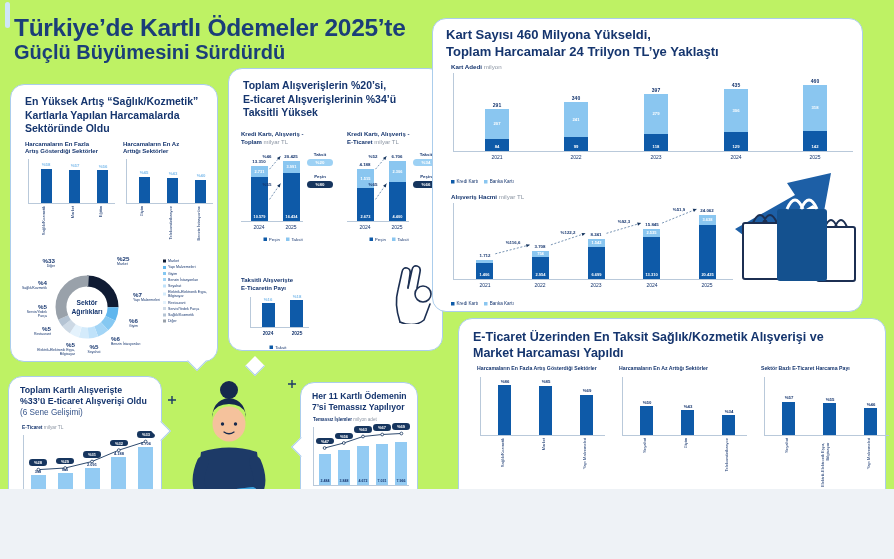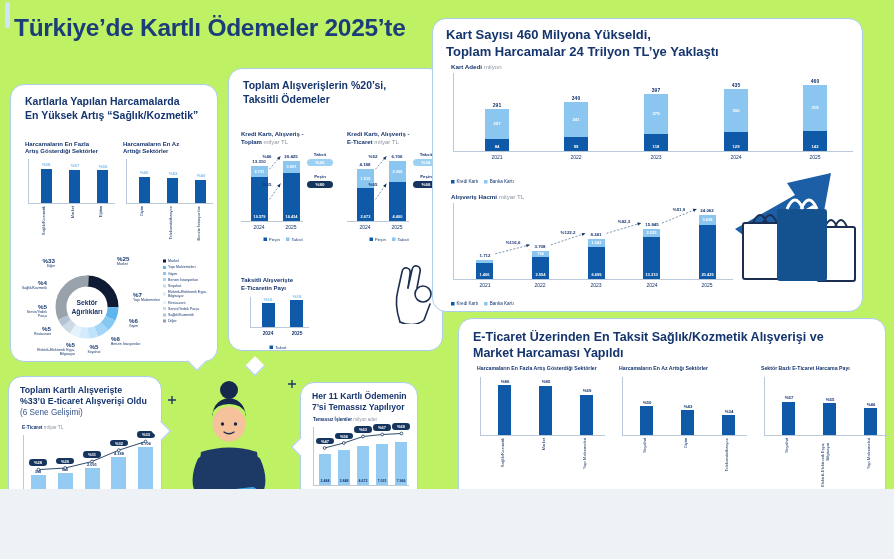--- a/index.html
+++ b/index.html
@@ -25,26 +25,28 @@
 </style>
 </head>
 <body>
 
 <div class="canvas">
 
   <div class="abs" style="left:5px;top:2px;width:5px;height:26px;background:#cfe6f8;border-radius:3px"></div>
 
   <div class="maintitle">
     <div class="l1">Türkiye’de Kartlı Ödemeler 2025’te</div>
+    <div class="l2">Güçlü Büyümesini Sürdürdü</div>
   </div>
 
   <section class="panel" style="left:10px;top:84px;width:208px;height:278px">
     <div class="ptitle" style="left:14px;top:10px;font-size:10.5px;line-height:13.5px">
+      <div>En Yüksek Artış “Sağlık/Kozmetik”</div>
       <div>Kartlarla Yapılan Harcamalarda</div>
-      <div>En Yüksek Artış “Sağlık/Kozmetik”</div>
+      <div>Sektöründe Oldu</div>
     </div>
     <div class="chead" style="left:14px;top:56px;font-size:6px;line-height:7px;width:92px">
       <div>Harcamaların En Fazla</div>
       <div>Artış Gösterdiği Sektörler</div>
     </div>
     <div class="chead" style="left:112px;top:56px;font-size:6px;line-height:7px;width:92px">
       <div>Harcamaların En Az</div>
       <div>Arttığı Sektörler</div>
     </div>
     <div class="abs" style="left:12px;top:74px;width:94px;height:96px">
@@ -235,21 +237,22 @@
             <span style="width: 6px; height: 6px; background: rgb(153, 161, 170); display: inline-block; flex: 0 0 auto;"></span>
             <span>Diğer</span>
           </span>
         </div>
       </div>
   </section>
 
   <section class="panel" style="left:228px;top:68px;width:215px;height:283px">
     <div class="ptitle" style="left:14px;top:10px;font-size:10.5px;line-height:13.5px">
       <div>Toplam Alışverişlerin %20’si,</div>
-      <div>Taksitli Ödemeler</div>
+      <div>E-ticaret Alışverişlerinin %34’ü</div>
+      <div>Taksitli Yüksek</div>
     </div>
     <div class="chead" style="left:12px;top:62px;font-size:6px;line-height:7.5px">
       <div>Kredi Kartı, Alışveriş -</div>
       <div><span>Toplam</span> <span class="unit">milyar TL</span></div>
     </div>
     <div class="chead" style="left:118px;top:62px;font-size:6px;line-height:7.5px">
       <div>Kredi Kartı, Alışveriş -</div>
       <div><span>E-Ticaret</span> <span class="unit">milyar TL</span></div>
     </div>
     <div class="abs" style="left:12px;top:80px;width:96px;height:90px">

